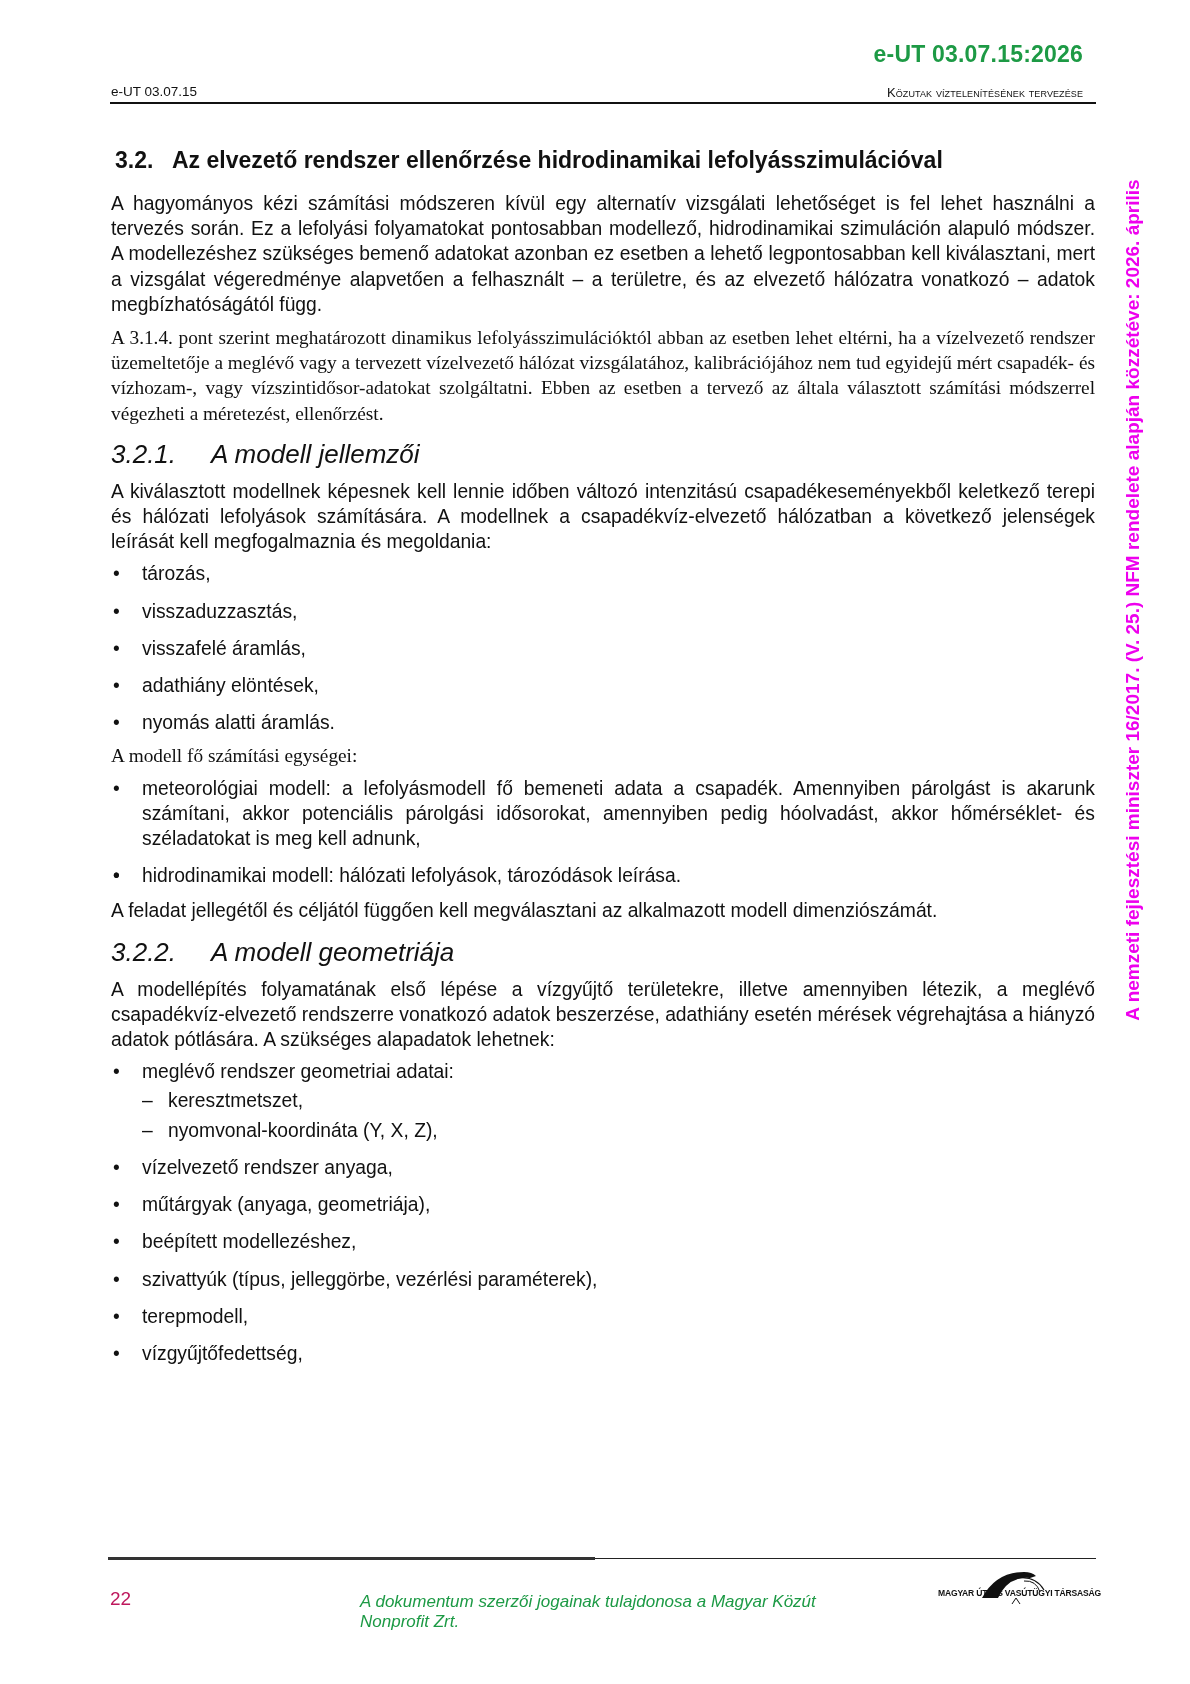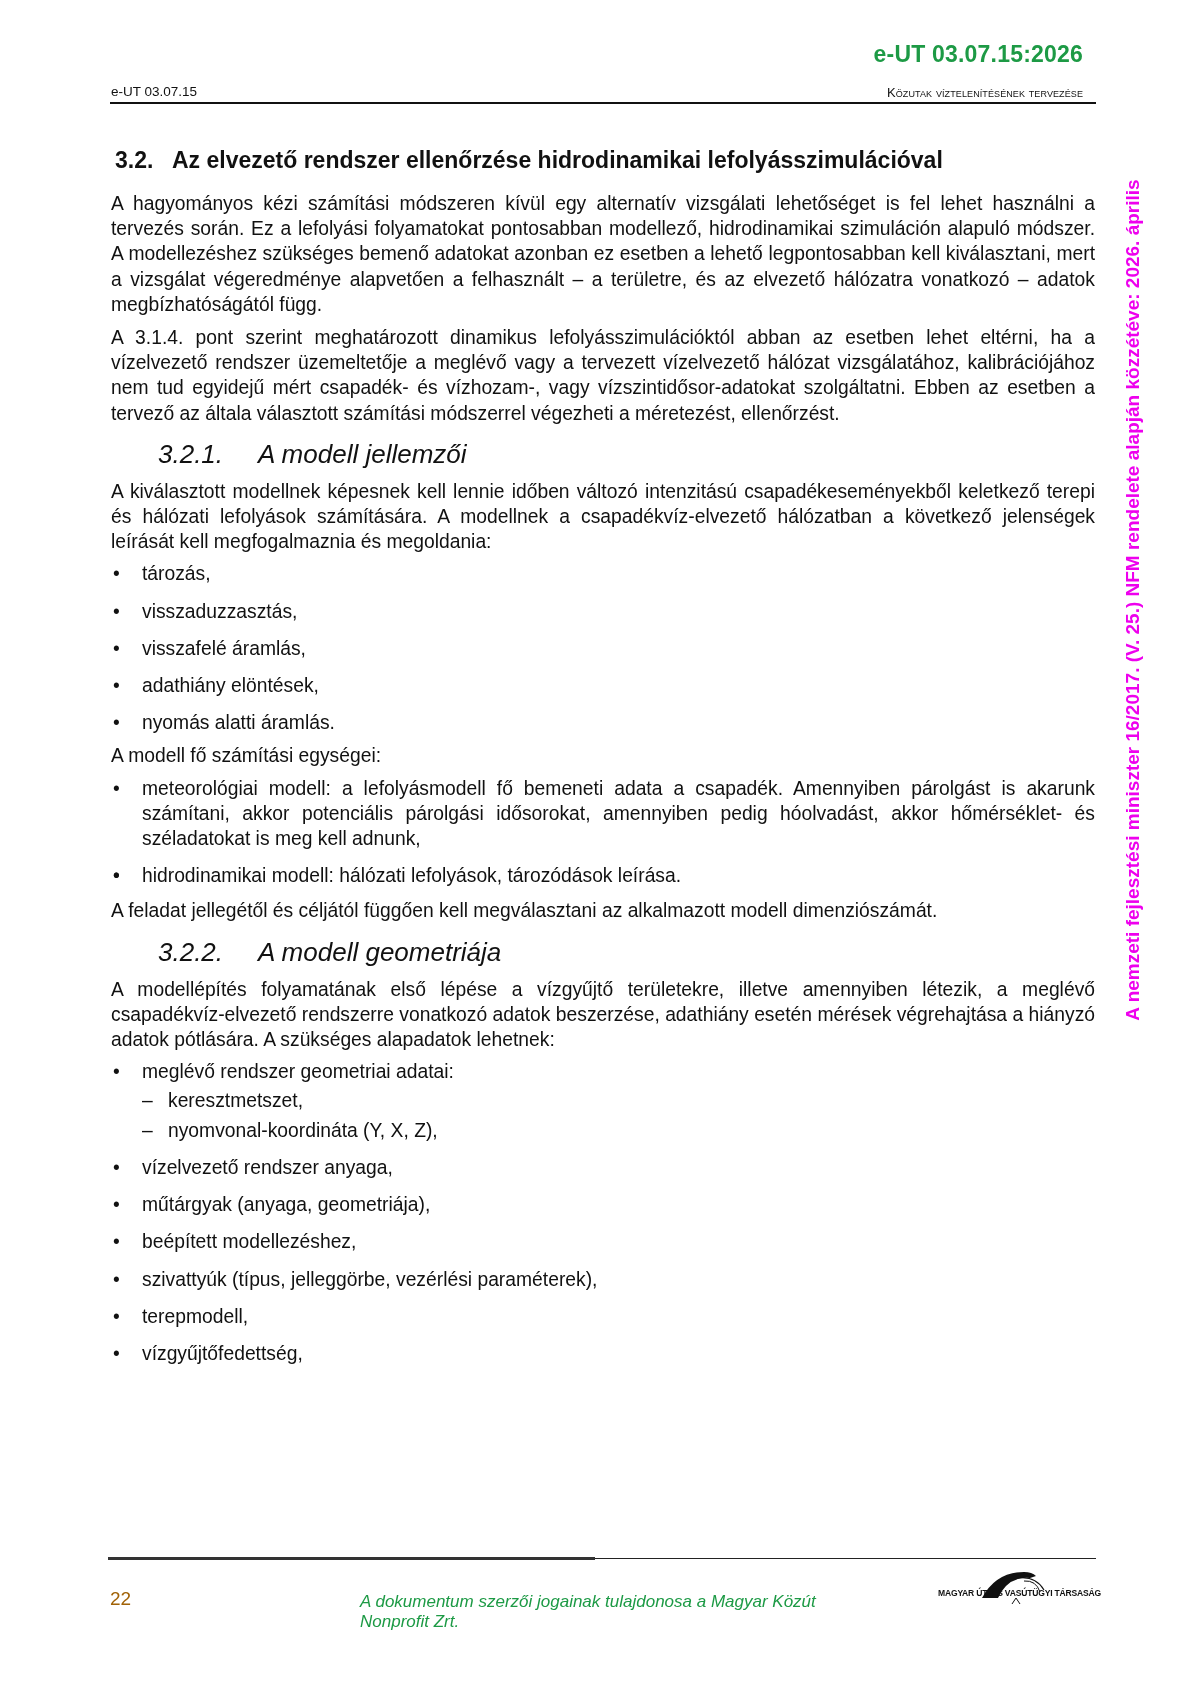--- a/index.html
+++ b/index.html
@@ -17,37 +17,37 @@
                margin-left: -450px; margin-top: -12px; transform: rotate(-90deg);
                color: #ee00ee; font-weight: bold; font-size: 19px; line-height: 24px;
                text-align: center; white-space: nowrap; }
 
   .content { position: absolute; left: 111px; top: 140px; width: 984px; }
   h1 { margin: 4px; font-size: 23px; font-weight: bold; line-height: 33px; display: flex; color: #111; }
   h1 .num { width: 57px; flex: none; }
   h1 .txt { flex: 1; }
   p { margin: 0; font-size: 19.3px; line-height: 25.2px; text-align: justify; color: #111; }
   .p1 { margin-top: 14px; }
-  .gap { margin-top: 8px; }
+  .gap { margin-top: 8px; font-family: Liberation Serif, serif; }
   h2 { margin: 12px 0 9px 0; font-size: 26px; font-weight: normal; font-style: italic; line-height: 32px;
        display: flex; color: #111; }
-  h2 .num { width: 100px; flex: none; margin-left: 47px; }
+  h2 .num { width: 100px; flex: none; }
   ul { list-style: none; margin: 0; padding: 0; }
   ul.bul > li { position: relative; padding-left: 31px; font-size: 19.3px; line-height: 25.2px;
                 text-align: justify; margin-top: 12px; }
   ul.bul > li .dot { position: absolute; left: 2px; top: 0; }
   ul.first > li:first-child { margin-top: 7px; }
   ul.sub { margin-top: 4px; }
   ul.sub > li { position: relative; padding-left: 26px; font-size: 19.3px; line-height: 25.2px; margin-top: 4px; }
   ul.sub > li .dash { position: absolute; left: 0; top: 0; }
   .after-list { margin-top: 10px; }
 
   .ftr-rule-thick { position: absolute; left: 108px; top: 1557px; width: 487px; height: 3px; background: #333; }
   .ftr-rule-thin { position: absolute; left: 595px; top: 1558px; width: 501px; height: 1px; background: #222; }
-  .page-num { position: absolute; left: 110px; top: 1588px; font-size: 19px; color: #a16207; }
+  .page-num { position: absolute; left: 110px; top: 1588px; font-size: 19px; color: #be185d; }
   .copyright { position: absolute; left: 360px; top: 1592px; width: 520px; font-size: 17px; font-style: italic;
                color: #1d9a45; }
   .logo { position: absolute; left: 938px; top: 1568px; width: 160px; height: 44px; }
   .logo svg { position: absolute; left: 40px; top: 0; }
   .logo-text { position: absolute; left: 0; top: 20px; font-size: 9px; font-weight: bold; color: #111;
                white-space: nowrap; letter-spacing: -0.2px; transform: scaleX(0.95); transform-origin: left; }
 </style>
 </head>
 <body>
 

